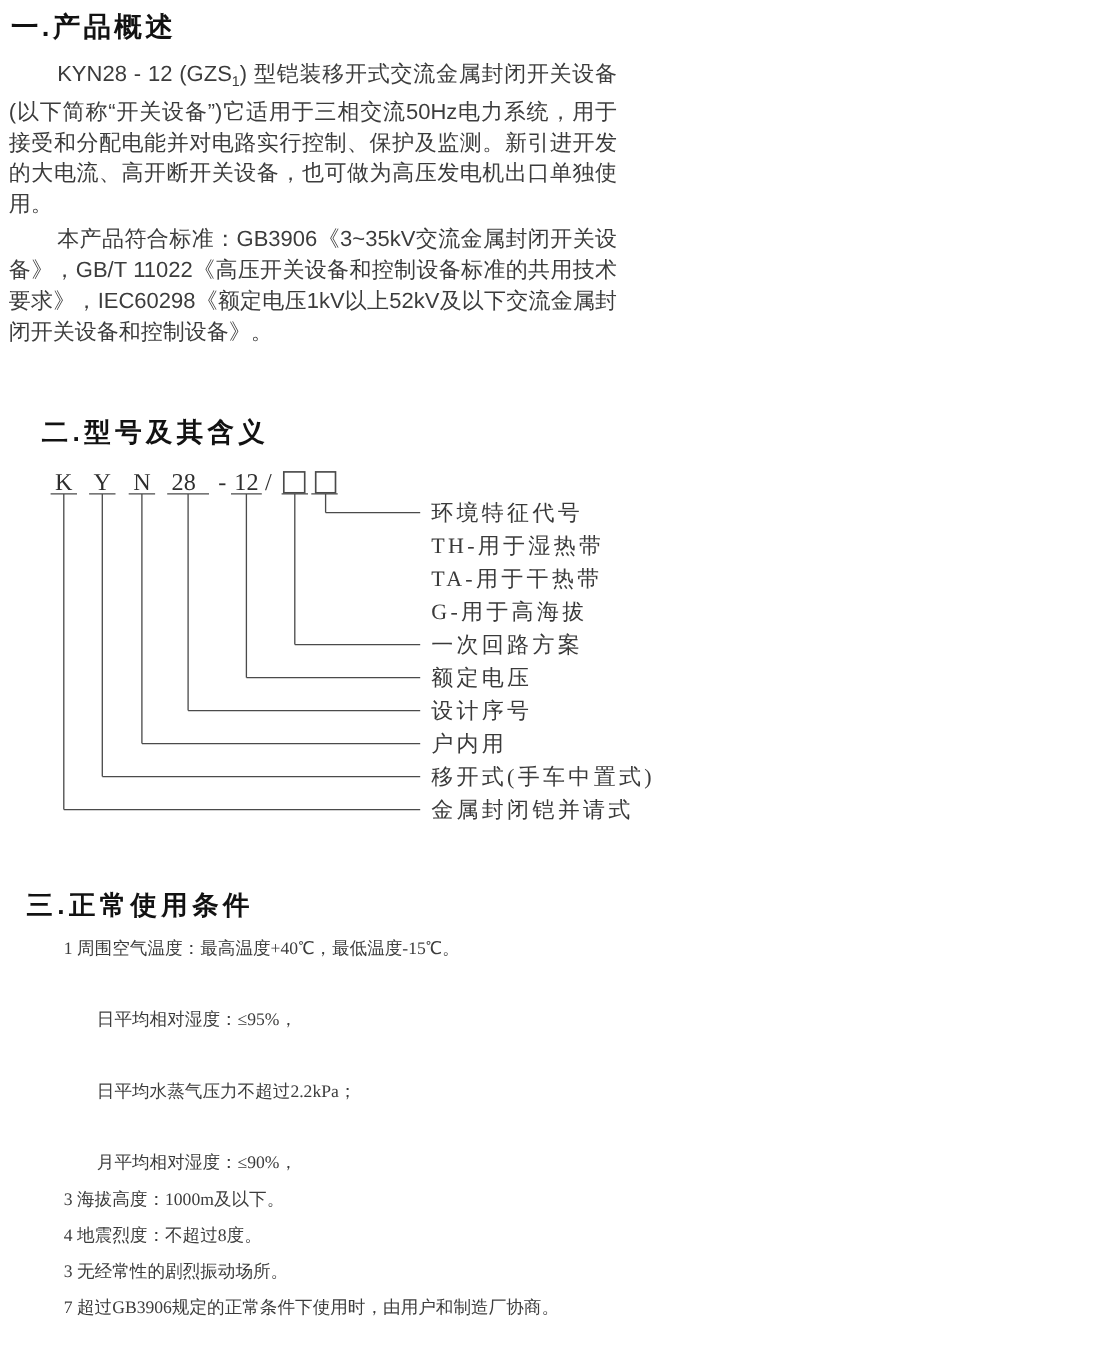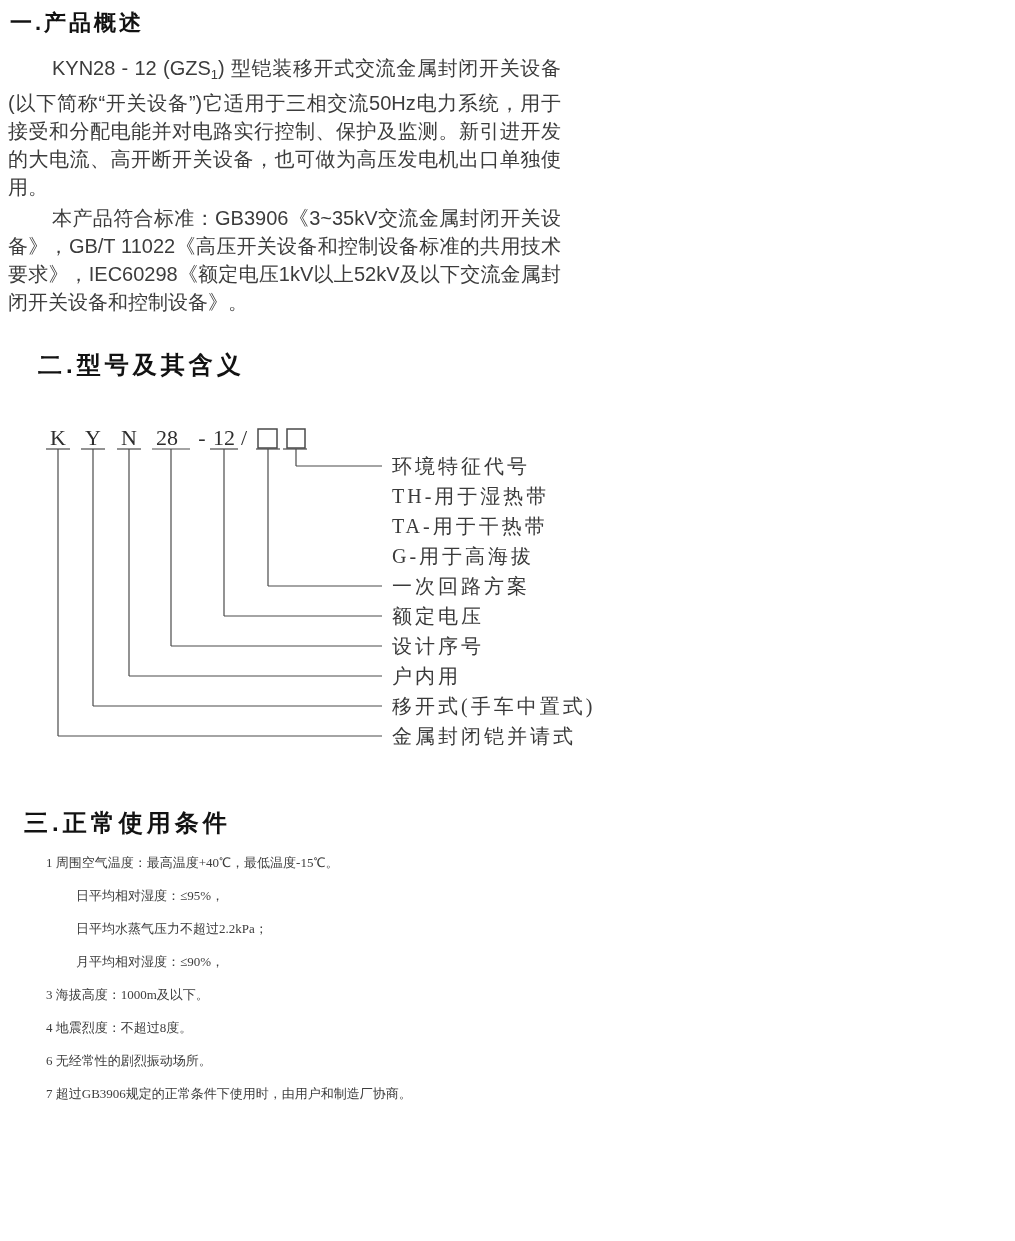--- a/index.html
+++ b/index.html
@@ -2,27 +2,27 @@
 <html><head>
 <meta charset="utf-8">
 <style>
   html,body { margin:0; padding:0; background:#ffffff; }
   .page {
     position:relative; width:1015px; height:1241px; background:#ffffff;
     font-family:"Liberation Sans", sans-serif; overflow:hidden; color:#3c3c3c;
   }
   .h1 {
     position:absolute; left:10px; top:8px; margin:0;
-    font-size:22px; font-weight:bold; color:#121212; letter-spacing:3px;
+    font-size:25px; font-weight:bold; color:#121212; letter-spacing:3px;
   }
   .h2 {
     position:absolute; margin:0;
     font-size:24px; font-weight:bold; color:#121212; letter-spacing:4px;
   }
-  .h2.sec2 { left:38px; top:349px; }
+  .h2.sec2 { left:38px; top:377px; }
   .h2.sec3 { left:24px; top:807px; }
   .para {
     position:absolute; left:4px; width:553px; margin:4px;
     font-size:20px; line-height:28px; color:#3c3c3c;
     text-align:justify; text-justify:inter-ideograph;
   }
   .para.p1 { top:50px; text-indent:44px; }
   .para.p2 { top:200px; text-indent:44px; }
   .subscript { font-size:13px; vertical-align:-4px; }
   .diagram { position:absolute; left:0; top:425px; }
@@ -30,26 +30,26 @@
   .diagram rect { stroke:#4a4a4a; stroke-width:1.5; fill:none; }
   .diagram text.code {
     font-family:"Liberation Serif", serif; font-size:22px; fill:#2e2e2e;
     text-anchor:middle;
   }
   .diagram text.lbl {
     font-family:"Liberation Serif", serif; font-size:20px; fill:#3a3a3a;
     letter-spacing:3px; text-anchor:start;
   }
   .list {
-    position:absolute; left:46px; top:846px; width:548px;
-    font-family:"Liberation Serif", serif; font-size:13px; line-height:33px;
+    position:absolute; left:58px; top:846px; width:548px;
+    font-family:"Liberation Serif", serif; font-size:16px; line-height:33px;
     color:#3c3c3c;
   }
   .list .item { padding-left:14px; text-indent:-14px; }
-  .list .sub  { padding-left:30px; text-indent:0; }
+  .list .sub  { padding-left:30px; text-indent:0;margin-top:32px; }
 </style>
 </head>
 <body>
 
 <div class="page">
 
   <h1 class="h1">一.产品概述</h1>
 
   <p class="para p1"><span>KYN28 - 12 (GZS</span><span class="subscript">1</span><span>) 型铠装移开式交流金属封闭开关设备(以下简称“开关设备”)它适用于三相交流50Hz电力系统，用于接受和分配电能并对电路实行控制、保护及监测。新引进开发的大电流、高开断开关设备，也可做为高压发电机出口单独使用。</span></p>
 
@@ -120,17 +120,17 @@
 
   <h2 class="h2 sec3">三.正常使用条件</h2>
 
   <div class="list">
     <div class="item">1 周围空气温度：最高温度+40℃，最低温度-15℃。</div>
     <div class="sub">日平均相对湿度：≤95%，</div>
     <div class="sub">日平均水蒸气压力不超过2.2kPa；</div>
     <div class="sub">月平均相对湿度：≤90%，</div>
     <div class="item">3 海拔高度：1000m及以下。</div>
     <div class="item">4 地震烈度：不超过8度。</div>
-    <div class="item">6 无经常性的剧烈振动场所。</div>
+    <div class="item">3 无经常性的剧烈振动场所。</div>
     <div class="item">7 超过GB3906规定的正常条件下使用时，由用户和制造厂协商。</div>
   </div>
 
 </div>
 
 </body></html>

